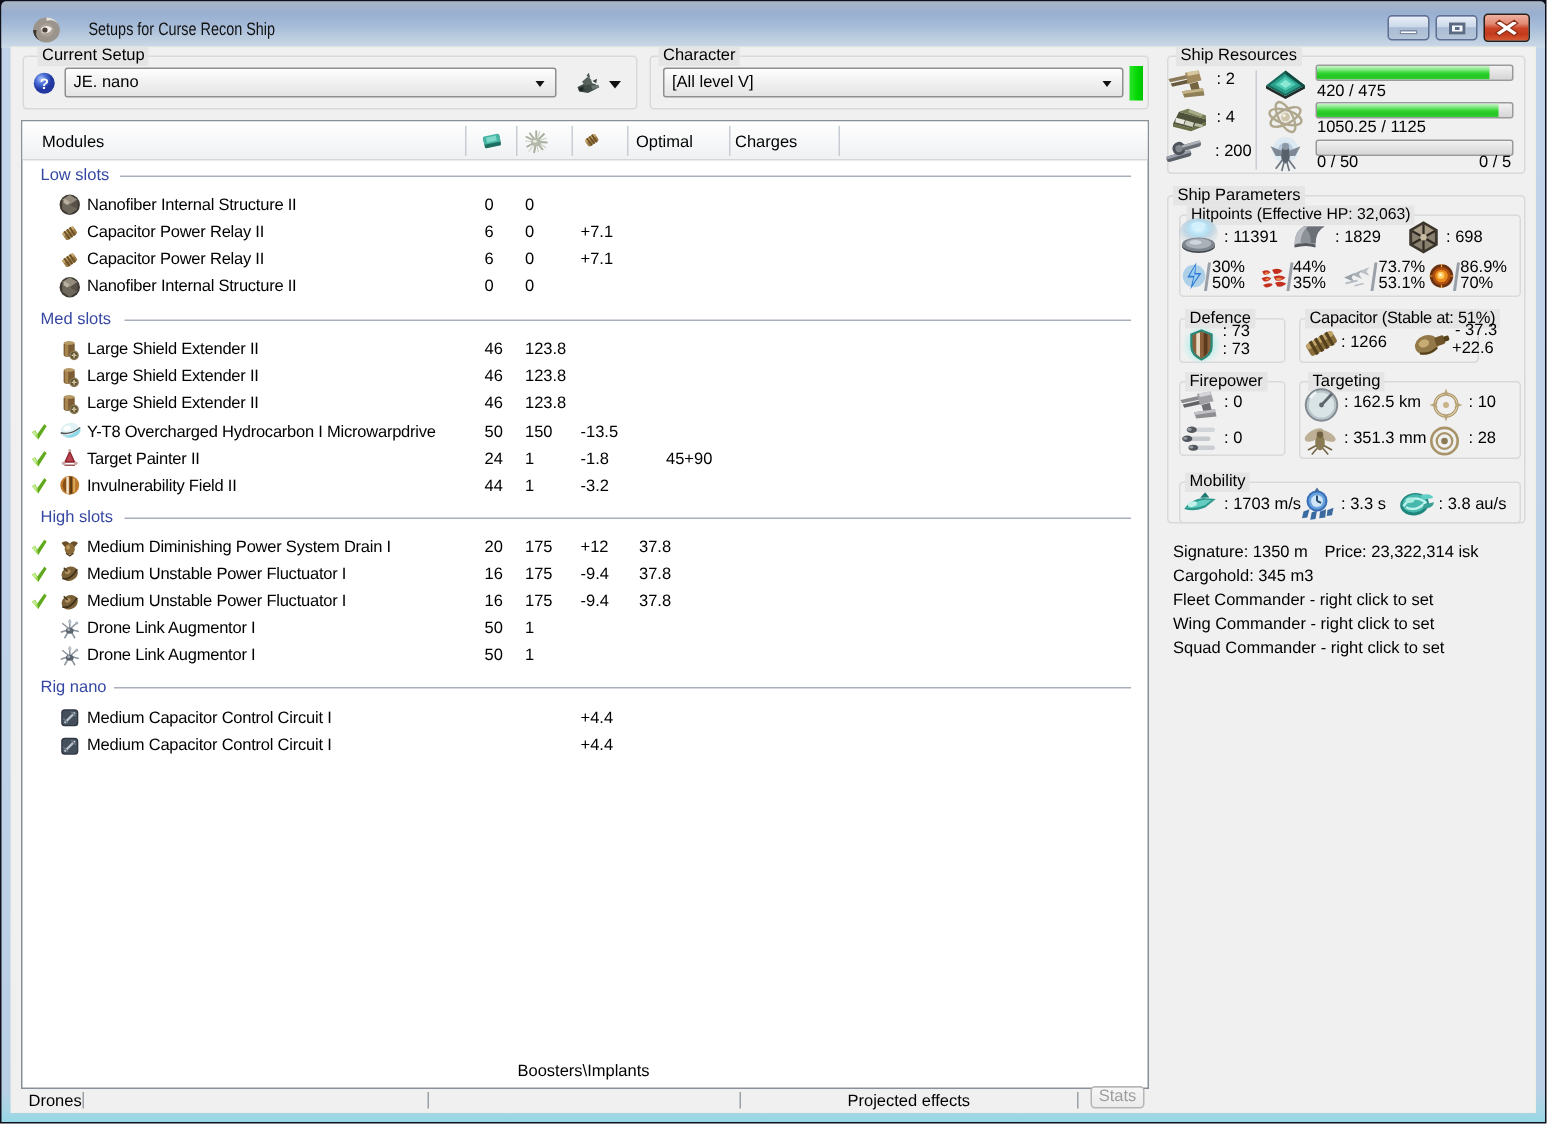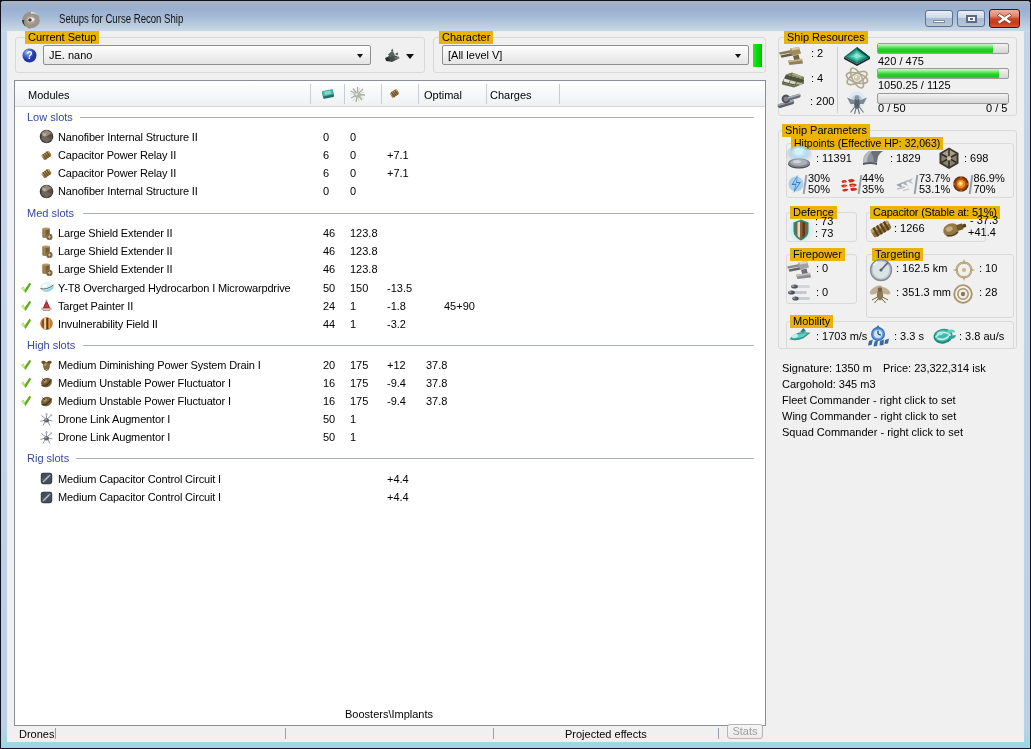--- a/index.html
+++ b/index.html
@@ -2,21 +2,21 @@
 <html><head><meta charset="utf-8">
 <style>
 *{margin:0;padding:0;box-sizing:border-box}
 html,body{width:1031px;height:749px}
 body{position:relative;font-family:"Liberation Sans",sans-serif;background:#10101c;overflow:hidden;font-size:11px;color:#000}
 #band{position:absolute;left:1px;top:1px;width:1029px;height:747px;border-radius:3px 3px 0 0;background:linear-gradient(180deg,#c2d4ea 0%,#bed2e8 60%,#bad0e6 97%,#a6d6e4 99%,#96d8e6 100%)}
 #tbar{position:absolute;left:1px;top:1px;width:1029px;height:31px;border-radius:3px 3px 0 0;background:linear-gradient(180deg,#a8b4c3 0%,#99afd1 25%,#a4bad7 50%,#baccdf 78%,#ccdae8 100%)}
 #content{position:absolute;left:8px;top:32px;width:1015px;height:709px;background:#f0f0f0;box-shadow:0 0 0 1px #f0eee8}
 .t{position:absolute;white-space:pre;line-height:14px}
 .gb{position:absolute;border:1px solid #d9d9d9;border-radius:3px}
-.gb .lbl{position:absolute;top:-7px;left:3px;background:#eab308;padding:0 3px;line-height:13px;white-space:pre}
+.gb .lbl{position:absolute;top:-7px;left:3px;background:#e5e5e5;padding:0 3px;line-height:13px;white-space:pre}
 .combo{position:absolute;height:20px;border:1px solid #8e8f8f;border-radius:2px;background:linear-gradient(#fefefe,#f2f2f2 45%,#e4e4e4)}
 .combo .ct{position:absolute;left:5px;top:3px;line-height:13px}
 .combo .ca{position:absolute;right:7px;top:8px;width:0;height:0;border-left:3.5px solid transparent;border-right:3.5px solid transparent;border-top:4.5px solid #111}
 .sep{position:absolute;background:#c8cdd4;width:1px}
 .row{position:absolute;height:18px;line-height:18px;letter-spacing:-0.15px}
 .sech{position:absolute;height:16px;line-height:16px;color:#3647a2}
 .secl{position:absolute;height:1px;background:#a9afbc}
 .num{position:absolute;line-height:18px}
 .bar{position:absolute;height:11px;border:1px solid #9a9a9a;border-radius:2px;background:linear-gradient(#f2f2f2,#e2e2e2 55%,#d6d6d6);overflow:hidden}
 .bar .fill{position:absolute;left:0;top:0;bottom:0;background:linear-gradient(180deg,#cdf6cd 0%,#7fe87f 28%,#2ed32e 55%,#23c523 80%,#36cf36 100%)}
@@ -314,21 +314,21 @@
         <path d="M8.5 3.5 L11.5 6.5" stroke="#6b7682" stroke-width="1"></path>
       </svg></div>
     <div class="row" style="left:58px;top:488px">Medium Capacitor Control Circuit I</div>
     <div class="num" style="left:387px;top:488px">+4.4</div>
 <div class="sech" style="left:27px;top:109px">Low slots</div>
     <div class="secl" style="left:80px;top:117px;width:674px"></div>
 <div class="sech" style="left:27px;top:205px">Med slots</div>
     <div class="secl" style="left:83px;top:213px;width:671px"></div>
 <div class="sech" style="left:27px;top:337px">High slots</div>
     <div class="secl" style="left:83px;top:345px;width:671px"></div>
-<div class="sech" style="left:27px;top:450px">Rig slots</div>
+<div class="sech" style="left:27px;top:450px">Rig nano</div>
     <div class="secl" style="left:76px;top:458px;width:678px"></div>
 </div>
 
 <div id="tabbar">
 <div class="sep" style="left:55px;top:728px;height:11px;background:#9aa0a6"></div>
 <div class="sep" style="left:285px;top:728px;height:11px;background:#9aa0a6"></div>
 <div class="sep" style="left:493px;top:728px;height:11px;background:#9aa0a6"></div>
 <div class="sep" style="left:718px;top:728px;height:11px;background:#9aa0a6"></div>
 <div class="t" style="left:19px;top:727px">Drones</div>
 <div class="t" style="left:143px;top:763px">Description</div>
@@ -606,21 +606,21 @@
 <svg class="icon" style="left:941px;top:218px" width="26" height="22" viewBox="0 0 26 22">
       <g transform="rotate(-18 13 11)">
         <ellipse cx="10" cy="11" rx="8" ry="6.4" fill="#937848"></ellipse>
         <ellipse cx="8.5" cy="9.5" rx="3.6" ry="2.6" fill="#c8ac74"></ellipse>
         <rect x="16" y="8" width="6.5" height="6" rx="1.5" fill="#6e5428"></rect>
         <rect x="22" y="9.2" width="3.6" height="3.6" rx="1.2" fill="#55401c"></rect>
         <path d="M4 15 Q10 18 16 15" stroke="#55401c" stroke-width="1.4" fill="none"></path>
       </g>
     </svg>
 <div class="cap" style="left:970px;top:213.5px;font-size:11px">- 37.3</div>
-<div class="cap" style="left:968px;top:225.5px;font-size:11px">+41.4</div>
+<div class="cap" style="left:968px;top:225.5px;font-size:11px">+22.6</div>
 <div class="gb" style="left:786px;top:254px;width:71px;height:50px">
       <div class="lbl">Firepower</div>
     </div>
 <svg class="icon" style="left:786px;top:258px" width="26" height="22" viewBox="0 0 26 22">
       <path d="M1 8.6 L13 6 L14 8.4 L2 10.8 Z" fill="#8c8c90"></path>
       <path d="M2.5 11.6 L14 9 L15 11.4 L3.5 13.8 Z" fill="#646468"></path>
       <path d="M12 4.5 L21 3 L23 9.5 L14 12 Z" fill="#a2a2a6"></path>
       <path d="M13 4.2 L20.5 3 L21.3 5.2 L14 6.6 Z" fill="#d6d6da"></path>
       <path d="M15 12 L20.5 10.5 L22 16 L16.5 17 Z" fill="#707074"></path>
       <path d="M10 16.8 L24 14.8 L25 19.6 L11.5 21 Z" fill="#8e8e92"></path>
@@ -632,21 +632,21 @@
       <ellipse cx="7.5" cy="3.5" rx="3.4" ry="2.1" fill="#55595f"></ellipse>
       <ellipse cx="6" cy="3.1" rx="1.4" ry="1" fill="#9aa0a6"></ellipse>
       <rect x="3" y="8" width="17" height="3" rx="1.5" fill="#c6cace"></rect>
       <ellipse cx="4.5" cy="9.5" rx="3.4" ry="2.1" fill="#4e525a"></ellipse>
       <ellipse cx="3.2" cy="9.1" rx="1.4" ry="1" fill="#92989e"></ellipse>
       <rect x="7" y="14" width="16" height="3" rx="1.5" fill="#caced2"></rect>
       <ellipse cx="8.5" cy="15.5" rx="3.2" ry="2" fill="#52565c"></ellipse>
       <ellipse cx="7.2" cy="15.1" rx="1.3" ry="0.9" fill="#969ca2"></ellipse>
     </svg>
 <div class="cap" style="left:816px;top:286.2px;font-size:11px">: 0</div>
-<div class="gb" style="left:866px;top:254px;width:148px;height:64px">
+<div class="gb" style="left:866px;top:254px;width:148px;height:52px">
       <div class="lbl" style="left:5px">Targeting</div>
     </div>
 <svg class="icon" style="left:869px;top:257.5px" width="24" height="24" viewBox="0 0 24 24">
       <circle cx="12" cy="12" r="10.5" fill="#b8c4c8"></circle>
       <circle cx="12" cy="12" r="10.5" fill="none" stroke="#828a92" stroke-width="1.3"></circle>
       <circle cx="12" cy="12" r="8.4" fill="#d8e4e6"></circle>
       <path d="M12 12 L19 4.5" stroke="#60666e" stroke-width="1.8"></path>
       <circle cx="12" cy="12" r="1.6" fill="#60666e"></circle>
       <path d="M4.5 7.5 A10.5 10.5 0 0 1 8.5 3.5" stroke="#eef4f6" stroke-width="2" fill="none"></path>
     </svg>

